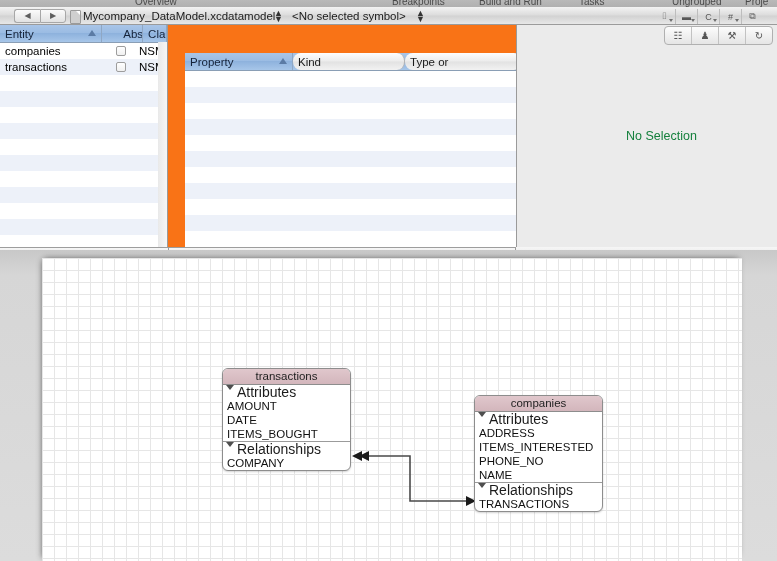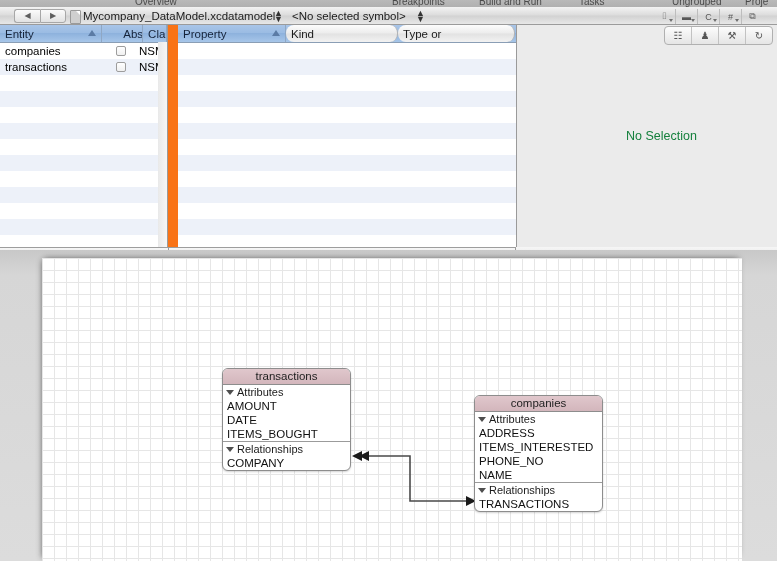--- a/index.html
+++ b/index.html
@@ -78,21 +78,21 @@
   }
 
   
   .panes{
     position:absolute;left:0;top:25px;width:516px;height:222px;
     background:#f97316;
   }
 
   .pane{position:absolute;top:0;height:222px;background:#fff;box-sizing:border-box;}
   .pane-entity{left:0;width:168px;border-right:1px solid #9a9a9a;}
-  .pane-prop{left:178px;width:378px;border-right:1px solid #9a9a9a;}
+  .pane-prop{left:185px;width:378px;border-right:1px solid #9a9a9a;margin-top:28px;}
 
   .hdr-row{
     position:relative;height:17px;
     background:linear-gradient(to bottom,#a9c5e8 0%,#9bbce3 45%,#8eb2dd 50%,#a7c6e9 100%);
     border-bottom:1px solid #8a9eb5;
     display:flex;
   }
   .hdr-cell{
     position:relative;height:17px;box-sizing:border-box;
     display:flex;align-items:center;
@@ -228,22 +228,22 @@
     overflow:hidden;
     box-shadow:0 1px 2px rgba(0,0,0,.18);
   }
   .ent-title{
     height:15px;line-height:15px;text-align:center;
     background:linear-gradient(to bottom,#e0c7cc,#d3b6bc);
     border-bottom:1px solid #8d8d8d;
     font-size:11.5px;color:#1e1e1e;
   }
   .ent-sec{
-    height:14px;line-height:14px;font-size:11px;color:#1b1b1b;
-    padding-left:3px;display:flex;align-items:center;
+    height:14px;line-height:14px;font-size:14px;color:#1b1b1b;
+    padding-left:3px;display:flex;align-items:flex-start;
     border-top:1px solid #9b9b9b;
   }
   .ent-sec.first{border-top:none;}
   .tri{
     width:0;height:0;margin-right:3px;
     border-left:4px solid transparent;border-right:4px solid transparent;
     border-top:5px solid #4e4e4e;
   }
   .ent-item{
     height:14px;line-height:14px;font-size:11.5px;color:#111;

